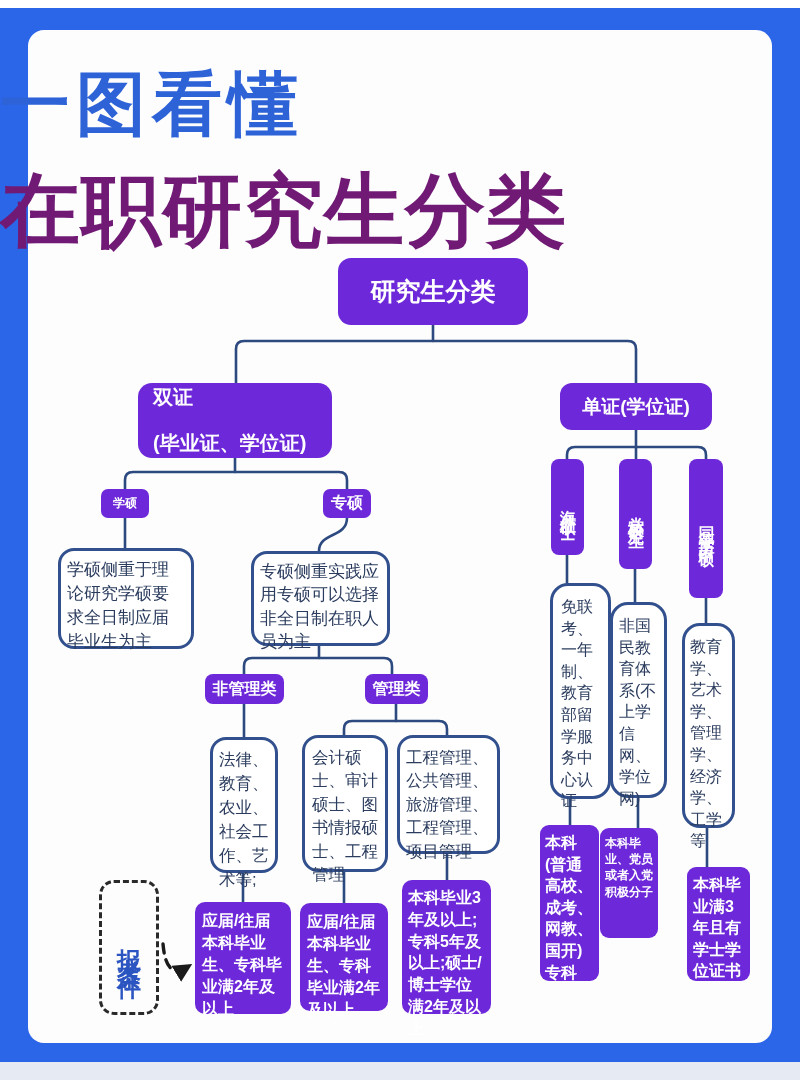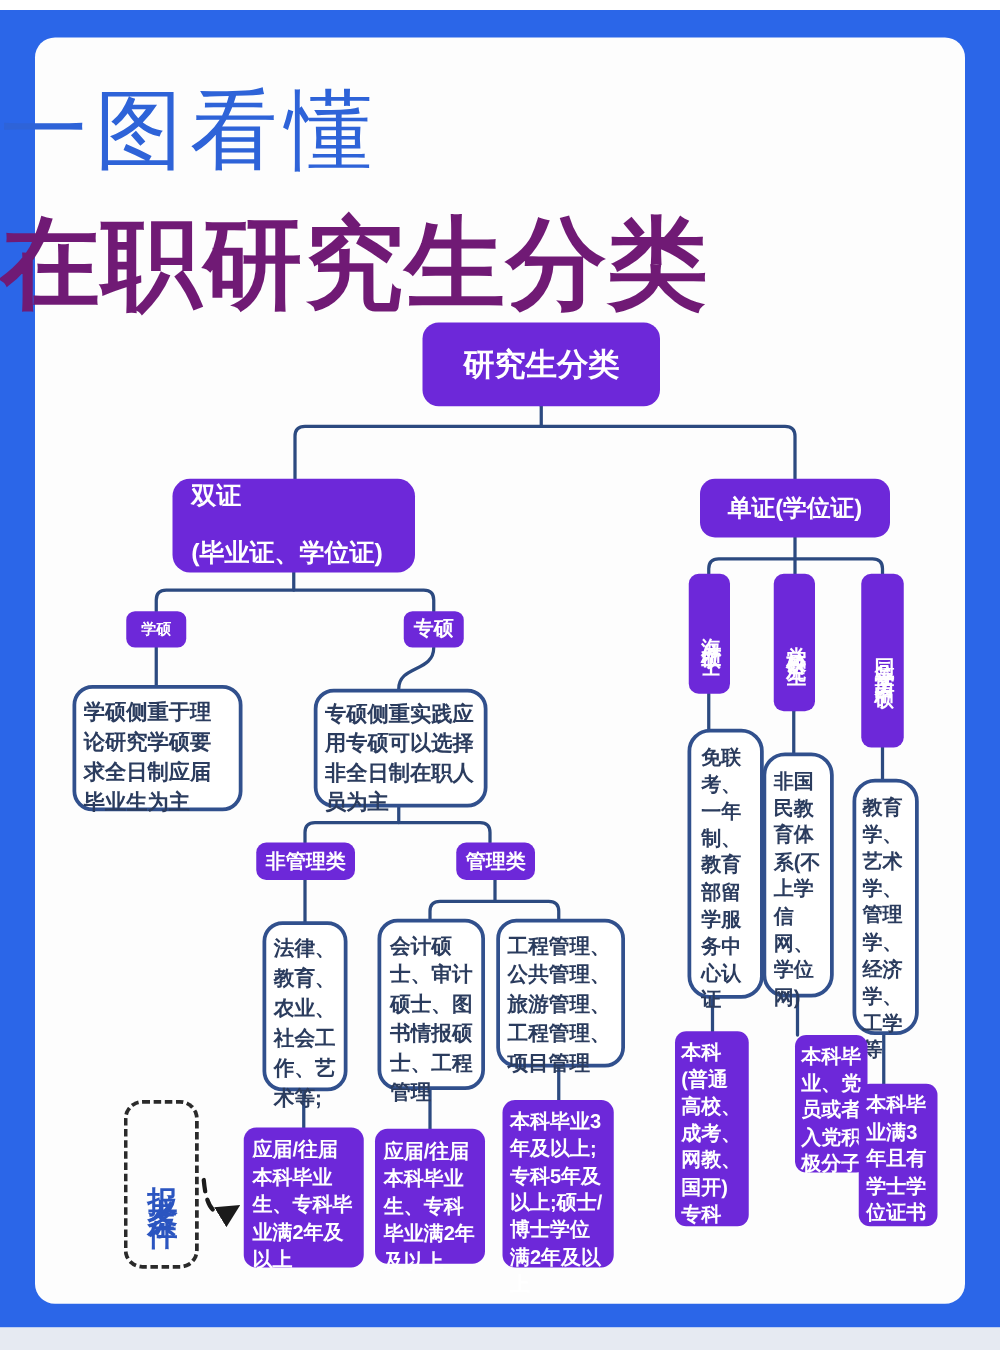--- a/index.html
+++ b/index.html
@@ -1,28 +1,28 @@
 <!DOCTYPE html>
 <html><head>
 <meta charset="utf-8">
 <style>
   html,body{margin:0;padding:0;background:#ffffff;}
   .page{position:relative;width:800px;height:1080px;background:#ffffff;overflow:hidden;
         font-family:"Liberation Sans","DejaVu Sans",sans-serif;}
   .frame{position:absolute;left:0;top:8px;width:800px;height:1054px;background:#2b66e8;}
   .bottom-strip{position:absolute;left:0;top:1062px;width:800px;height:18px;background:#e6eaf2;}
   .card{position:absolute;left:28px;top:30px;width:744px;height:1013px;background:#fdfdfd;border-radius:16px;}
-  .t1{position:absolute;left:0;top:58px;width:800px;margin:0;font-size:70px;font-weight:400;letter-spacing:6px;color:#2e63d8;}
+  .t1{position:absolute;left:0;top:58px;width:800px;margin:0;font-size:70px;font-weight:700;letter-spacing:6px;color:#2e63d8;}
   .t2{position:absolute;left:0;top:158px;width:800px;margin:0;font-size:80px;font-weight:900;letter-spacing:1px;color:#701a75;}
   svg.wires{position:absolute;left:0;top:0;z-index:1;}
   .bb{position:absolute;z-index:2;background:#6d28d9;color:#ffffff;font-weight:bold;
       display:flex;align-items:center;justify-content:center;box-sizing:border-box;
       border-radius:10px;text-align:center;}
   .ob{position:absolute;z-index:2;background:#ffffff;border:3px solid #31508d;border-radius:16px;
-      color:#2b3c5e;font-weight:bold;box-sizing:border-box;text-align:left;}
+      color:#2b3c5e;font-weight:normal;box-sizing:border-box;text-align:left;}
   .blk{display:block;text-align:left;}
   .vtext{writing-mode:vertical-rl;text-orientation:upright;}
   .dashed-note{position:absolute;z-index:2;background:#fdfdfd;border:3px dashed #2a2a2a;border-radius:15px;
       color:#2b55c0;font-weight:bold;box-sizing:border-box;display:flex;align-items:center;justify-content:center;}
 </style>
 </head>
 <body>
 
 <div class="page">
   <div class="frame"></div>
@@ -95,15 +95,15 @@
 
   <div class="bb vtext" style="left:551px;top:459px;width:33px;height:96px;font-size:16px;letter-spacing:5px;border-radius:8px;">海外硕士</div>
   <div class="bb vtext" style="left:619px;top:459px;width:33px;height:110px;font-size:16px;letter-spacing:4px;border-radius:8px;">党校研究生</div>
   <div class="bb vtext" style="left:689px;top:459px;width:34px;height:139px;font-size:16px;letter-spacing:5px;border-radius:8px;">同等学历申硕</div>
 
   <div class="ob" style="left:540px;top:583px;width:61px;height:216px;font-size:16px;line-height:1.35;padding:10px 8px;border-radius:18px;margin-left:10px;">免联考、一年制、教育部留学服务中心认证</div>
   <div class="ob" style="left:610px;top:602px;width:57px;height:196px;font-size:16px;line-height:1.35;padding:10px 6px;border-radius:18px;">非国民教育体系(不上学信网、学位网)</div>
   <div class="ob" style="left:682px;top:623px;width:53px;height:205px;font-size:16px;line-height:1.35;padding:10px 5px;border-radius:18px;">教育学、艺术学、管理学、经济学、工学等</div>
 
   <div class="bb blk" style="left:540px;top:825px;width:59px;height:156px;font-size:16px;line-height:1.35;padding:7px 5px;border-radius:9px;">本科(普通高校、成考、网教、国开)专科</div>
-  <div class="bb blk" style="left:636px;top:828px;width:58px;height:110px;font-size:16px;line-height:1.35;padding:7px 5px;border-radius:9px;">本科毕业、党员或者入党积极分子</div>
+  <div class="bb blk" style="left:600px;top:828px;width:58px;height:110px;font-size:12px;line-height:1.35;padding:7px 5px;border-radius:9px;">本科毕业、党员或者入党积极分子</div>
   <div class="bb blk" style="left:675px;top:867px;width:63px;height:114px;font-size:16px;line-height:1.35;padding:7px 6px;border-radius:9px;margin-left:12px;">本科毕业满3年且有学士学位证书</div>
 </div>
 
 </body></html>

